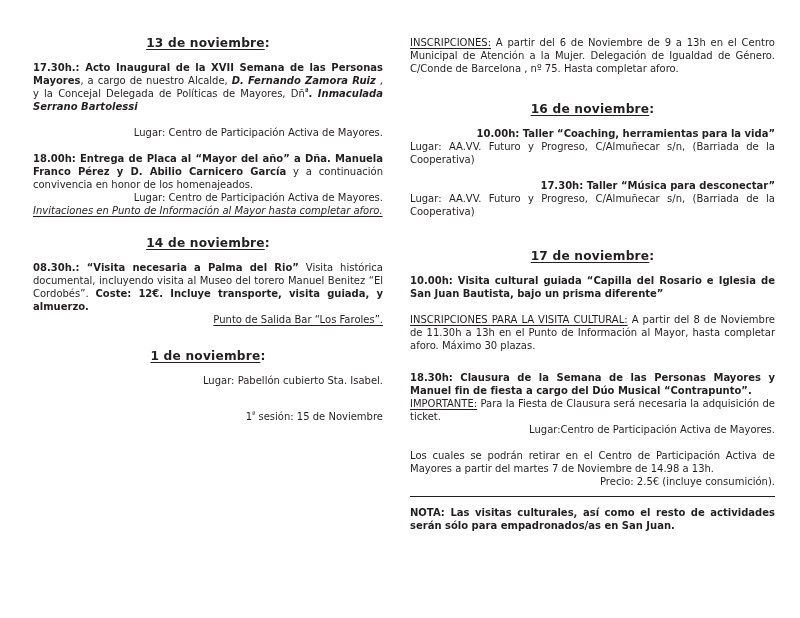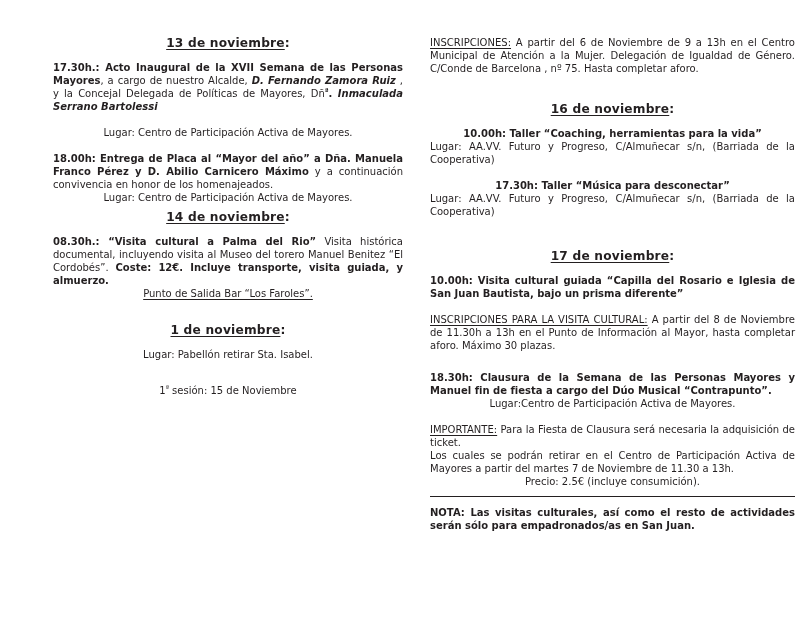--- a/index.html
+++ b/index.html
@@ -13,21 +13,20 @@
     font-family: "DejaVu Sans", sans-serif;
     color: #231f20;
     overflow: hidden;
   }
   .page {
     position: relative;
     width: 655px;
     height: 618px;
     background: #ffffff;
     box-sizing: border-box;
-    margin-left: 20px;
   }
   .columns {
     position: absolute;
     top: 36px;
     left: 0;
     width: 800px;
     display: flex;
     gap: 0;
   }
   .col {
@@ -83,56 +82,57 @@
     font-size: 0.68em;
     vertical-align: super;
     line-height: 0;
   }
   .hr-dash {
     border: 0;
     border-top: 1px solid #231f20;
     margin: 8px 0 9px 0;
     width: 100%;
   }
-  .lastline { text-align: center; }
+  .lastline { text-align: right; }
 </style>
 </head>
 <body>
 
 <div class="page">
   <div class="columns">
 
     <div class="col col-left">
 
       <div class="date-heading"><span class="u">13 de noviembre</span><span>:</span></div>
 
       <div class="block"><b>17.30h.:</b><b> Acto Inaugural de la  XVII Semana de las Personas Mayores</b><span>, a cargo de nuestro  Alcalde, </span><span class="i">D. Fernando Zamora Ruiz</span><span> , y la Concejal Delegada de Políticas de Mayores, Dñ</span><b class="sup">ª</b><b>. </b><span class="i">Inmaculada Serrano Bartolessi</span></div>
 
       <div class="block lastline">Lugar: Centro de Participación Activa de Mayores.</div>
 
-      <div class="block nogap"><b>18.00h:</b><b> Entrega de Placa al “Mayor del año” a Dña. Manuela Franco Pérez y D. Abilio Carnicero Máximo</b><span> y a continuación convivencia en honor de los homenajeados.</span></div>
+      <div class="block nogap"><b>18.00h:</b><b> Entrega de Placa al “Mayor del año” a Dña. Manuela Franco Pérez y D. Abilio Carnicero García</b><span> y a continuación convivencia en honor de los homenajeados.</span></div>
 
       <div class="block nogap lastline">Lugar: Centro de Participación Activa de Mayores.</div>
 
+      <div class="block"><span class="iu">Invitaciones en Punto de Información al Mayor hasta completar aforo.</span></div>
 
       <div class="sp-6"></div>
 
       <div class="date-heading"><span class="u">14 de noviembre</span><span>:</span></div>
 
-      <div class="block nogap"><b>08.30h.:</b><b> “Visita cultural a Palma del Rio”</b><span> Visita histórica documental, incluyendo visita al Museo del torero Manuel Benitez  “El Cordobés”. </span><b>Coste: 12€. Incluye transporte, visita guiada, y almuerzo.</b></div>
+      <div class="block nogap"><b>08.30h.:</b><b> “Visita necesaria a Palma del Rio”</b><span> Visita histórica documental, incluyendo visita al Museo del torero Manuel Benitez  “El Cordobés”. </span><b>Coste: 12€. Incluye transporte, visita guiada, y almuerzo.</b></div>
 
       <div class="block lastline"><span class="ul">Punto de Salida Bar “Los Faroles”.</span></div>
 
 
       <div class="sp-10"></div>
 
       <div class="date-heading"><span class="u">1 de noviembre</span><span>:</span></div>
 
 
-      <div class="block lastline">Lugar: Pabellón retirar Sta. Isabel.</div>
+      <div class="block lastline">Lugar: Pabellón cubierto Sta. Isabel.</div>
 
       <div class="sp-10"></div>
 
 
 
       <div class="block nogap lastline"><span>1</span><span class="sup">ª</span><span> sesión: 15 de Noviembre</span></div>
 
     </div>
 
     <div class="col col-right">
@@ -156,25 +156,25 @@
       <div class="date-heading"><span class="u">17 de noviembre</span><span>:</span></div>
 
       <div class="block"><b>10.00h: Visita cultural guiada “Capilla del Rosario e Iglesia de San Juan Bautista, bajo un prisma diferente”</b></div>
 
       <div class="block"><span class="ul">INSCRIPCIONES PARA LA VISITA CULTURAL:</span><span> A partir del 8 de Noviembre de 11.30h a 13h en el Punto de Información al Mayor, hasta completar aforo. Máximo 30 plazas.</span></div>
 
       <div class="sp-6"></div>
 
       <div class="block nogap"><b>18.30h: Clausura de la Semana de las Personas Mayores y Manuel fin de fiesta a cargo del Dúo Musical “Contrapunto”.</b></div>
 
+      <div class="block nogap"><span class="ul">IMPORTANTE:</span><span> Para la Fiesta de Clausura será necesaria la adquisición de ticket.</span></div>
+
       <div class="block lastline">Lugar:Centro de Participación Activa de Mayores.</div>
 
-      <div class="block nogap"><span class="ul">IMPORTANTE:</span><span> Para la Fiesta de Clausura será necesaria la adquisición de ticket.</span></div>
-
-      <div class="block nogap">Los cuales se podrán retirar en el Centro de Participación Activa de Mayores a partir del martes 7 de Noviembre de 11.30 a 13h.</div>
+      <div class="block nogap">Los cuales se podrán retirar en el Centro de Participación Activa de Mayores a partir del martes 7 de Noviembre de 14.98 a 13h.</div>
 
       <div class="block nogap lastline">Precio: 2.5€ (incluye consumición).</div>
 
       <hr class="hr-dash">
 
       <div class="block"><b>NOTA: Las visitas culturales, así como el resto de actividades serán sólo para empadronados/as en San Juan.</b></div>
 
     </div>
 
   </div>

